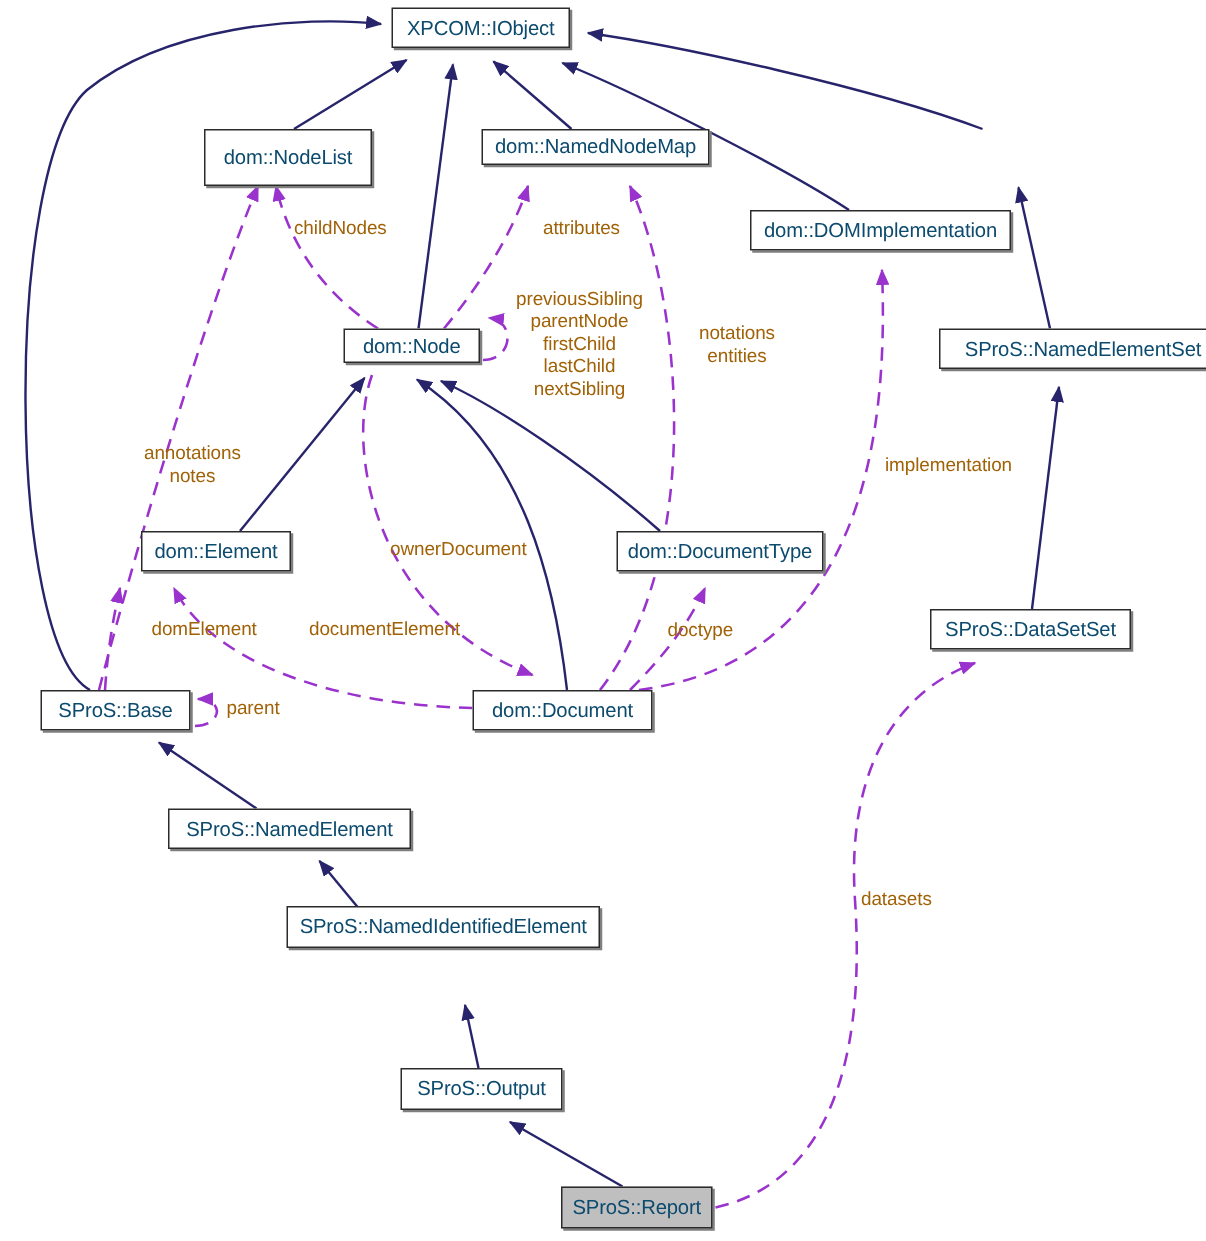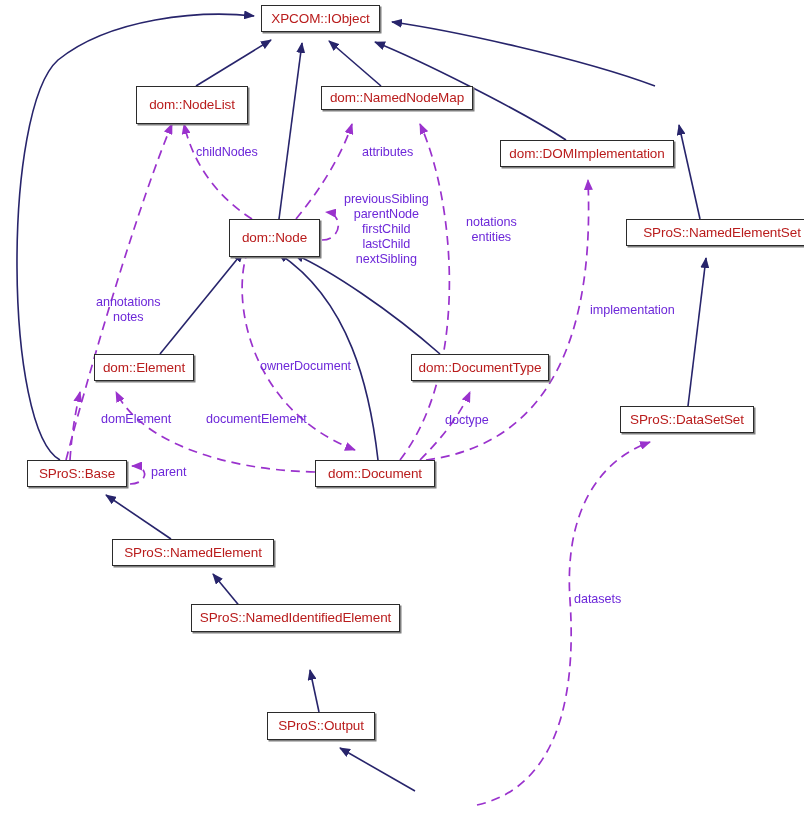--- a/index.html
+++ b/index.html
@@ -36,31 +36,31 @@
   .node-box {
     position: absolute;
     box-sizing: border-box;
     background: #ffffff;
     border: 1px solid #2b2b2b;
     box-shadow: 1.5px 1.5px 0 0 #7f7f7f;
     display: flex;
     align-items: center;
     justify-content: center;
     white-space: nowrap;
-    color: #b91c1c;
+    color: #0c4a6e;
     font-size: 13.5px;
     letter-spacing: -0.1px;
     line-height: 1;
   }
   .node-box.highlight {
     background: #bfbfbf;
   }
   .edge-label {
     position: absolute;
-    color: #6d28d9;
+    color: #a16207;
     font-size: 12.6px;
     line-height: 15px;
     white-space: pre;
     text-align: center;
     letter-spacing: -0.05px;
   }
 </style>
 </head>
 <body>
 
@@ -145,21 +145,21 @@
     </div>
   <div class="node-box" style="left:321px; top:86px;  width:152px; height:24px;">
       <span>dom::NamedNodeMap</span>
     </div>
   <div class="node-box" style="left:500px; top:140px; width:174px; height:27px;align-items:center;">
       <span>dom::DOMImplementation</span>
     </div>
   <div class="node-box" style="left:626px; top:219px; width:192px; height:27px;">
       <span>SProS::NamedElementSet</span>
     </div>
-  <div class="node-box" style="left:229px; top:219px; width:91px;  height:38px;">
+  <div class="node-box" style="left:229px; top:219px; width:91px;  height:23px;">
       <span>dom::Node</span>
     </div>
   <div class="node-box" style="left:94px;  top:354px; width:100px; height:27px;">
       <span>dom::Element</span>
     </div>
   <div class="node-box" style="left:411px; top:354px; width:138px; height:27px;">
       <span>dom::DocumentType</span>
     </div>
   <div class="node-box" style="left:620px; top:406px; width:134px; height:27px;">
       <span>SProS::DataSetSet</span>
@@ -171,20 +171,23 @@
       <span>dom::Document</span>
     </div>
   <div class="node-box" style="left:112px; top:539px; width:162px; height:27px;">
       <span>SProS::NamedElement</span>
     </div>
   <div class="node-box" style="left:191px; top:604px; width:209px; height:28px;">
       <span>SProS::NamedIdentifiedElement</span>
     </div>
   <div class="node-box" style="left:267px; top:712px; width:108px; height:28px;">
       <span>SProS::Output</span>
+    </div>
+  <div class="node-box highlight" style="left:374px; top:791px; width:101px; height:28px;">
+      <span>SProS::Report</span>
     </div>
 
   <div class="edge-label" style="left:196px; top:145px;">childNodes</div>
   <div class="edge-label" style="left:362px; top:145px;">attributes</div>
   <div class="edge-label" style="left:344px; top:192px;">previousSibling
 parentNode
 firstChild
 lastChild
 nextSibling</div>
   <div class="edge-label" style="left:466px; top:215px;">notations

